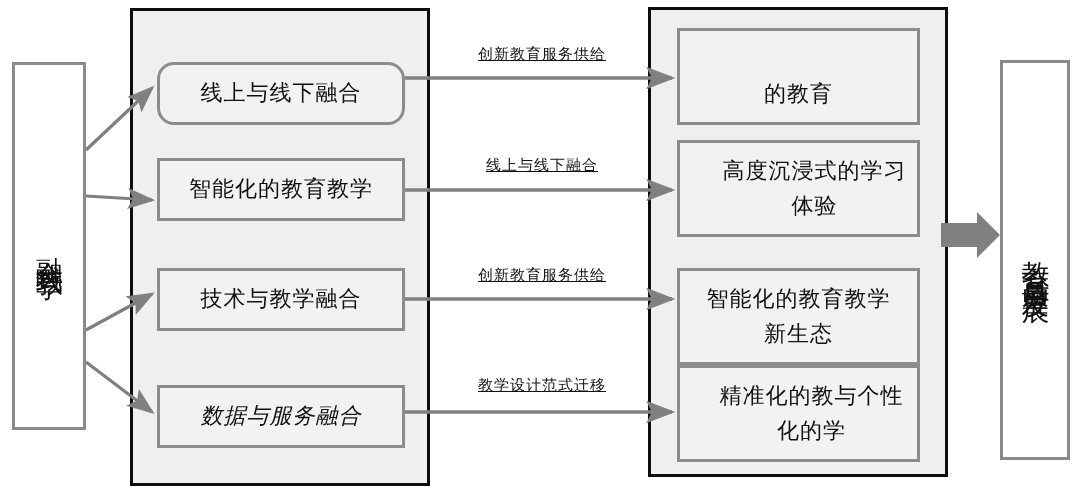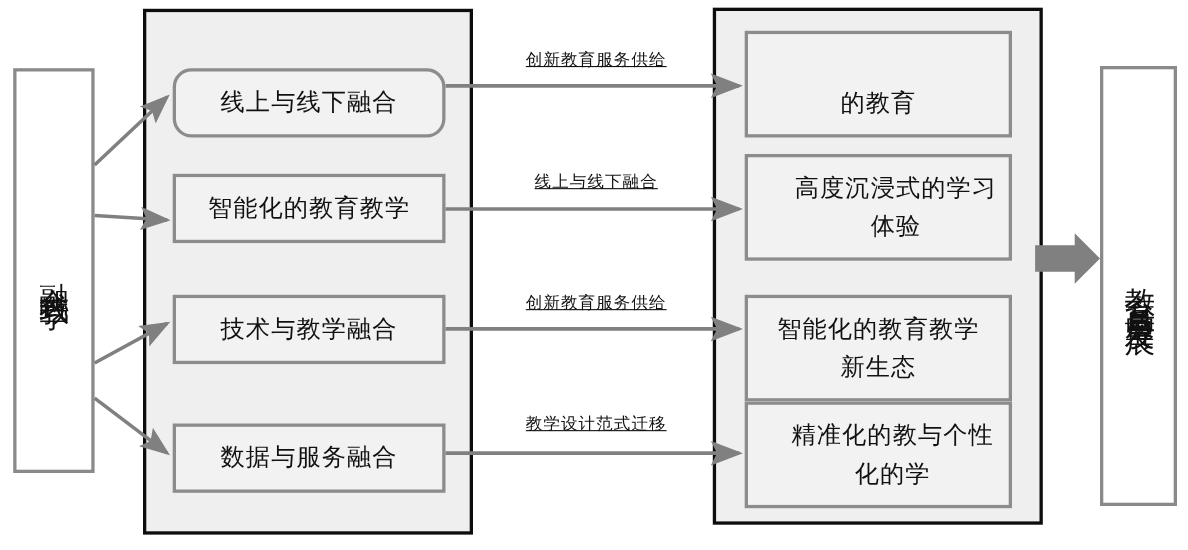--- a/index.html
+++ b/index.html
@@ -67,21 +67,21 @@
   .inner-box .label {
     font-size: 22px;
     line-height: 1.55;
     letter-spacing: 1px;
     padding: 0 8px;
   }
   .fusion-box  { left: 157px; width: 248px; height: 63px; }
   #fusion-0 { top: 62px; border-radius: 17px;  }
   #fusion-1 { top: 158px; }
   #fusion-2 { top: 268px; }
-  #fusion-3 { top: 385px; }
+  #fusion-3 { top: 385px; font-style: italic; }
 
   .outcome-box { left: 677px; width: 243px; height: 97px; }
   #outcome-0 { top: 28px;  }
   #outcome-1 { top: 140px; padding-left: 32px; }
   #outcome-2 { top: 268px; }
   #outcome-3 { top: 365px; padding-left: 26px; }
 
   
   .conn-label {
     position: absolute;

